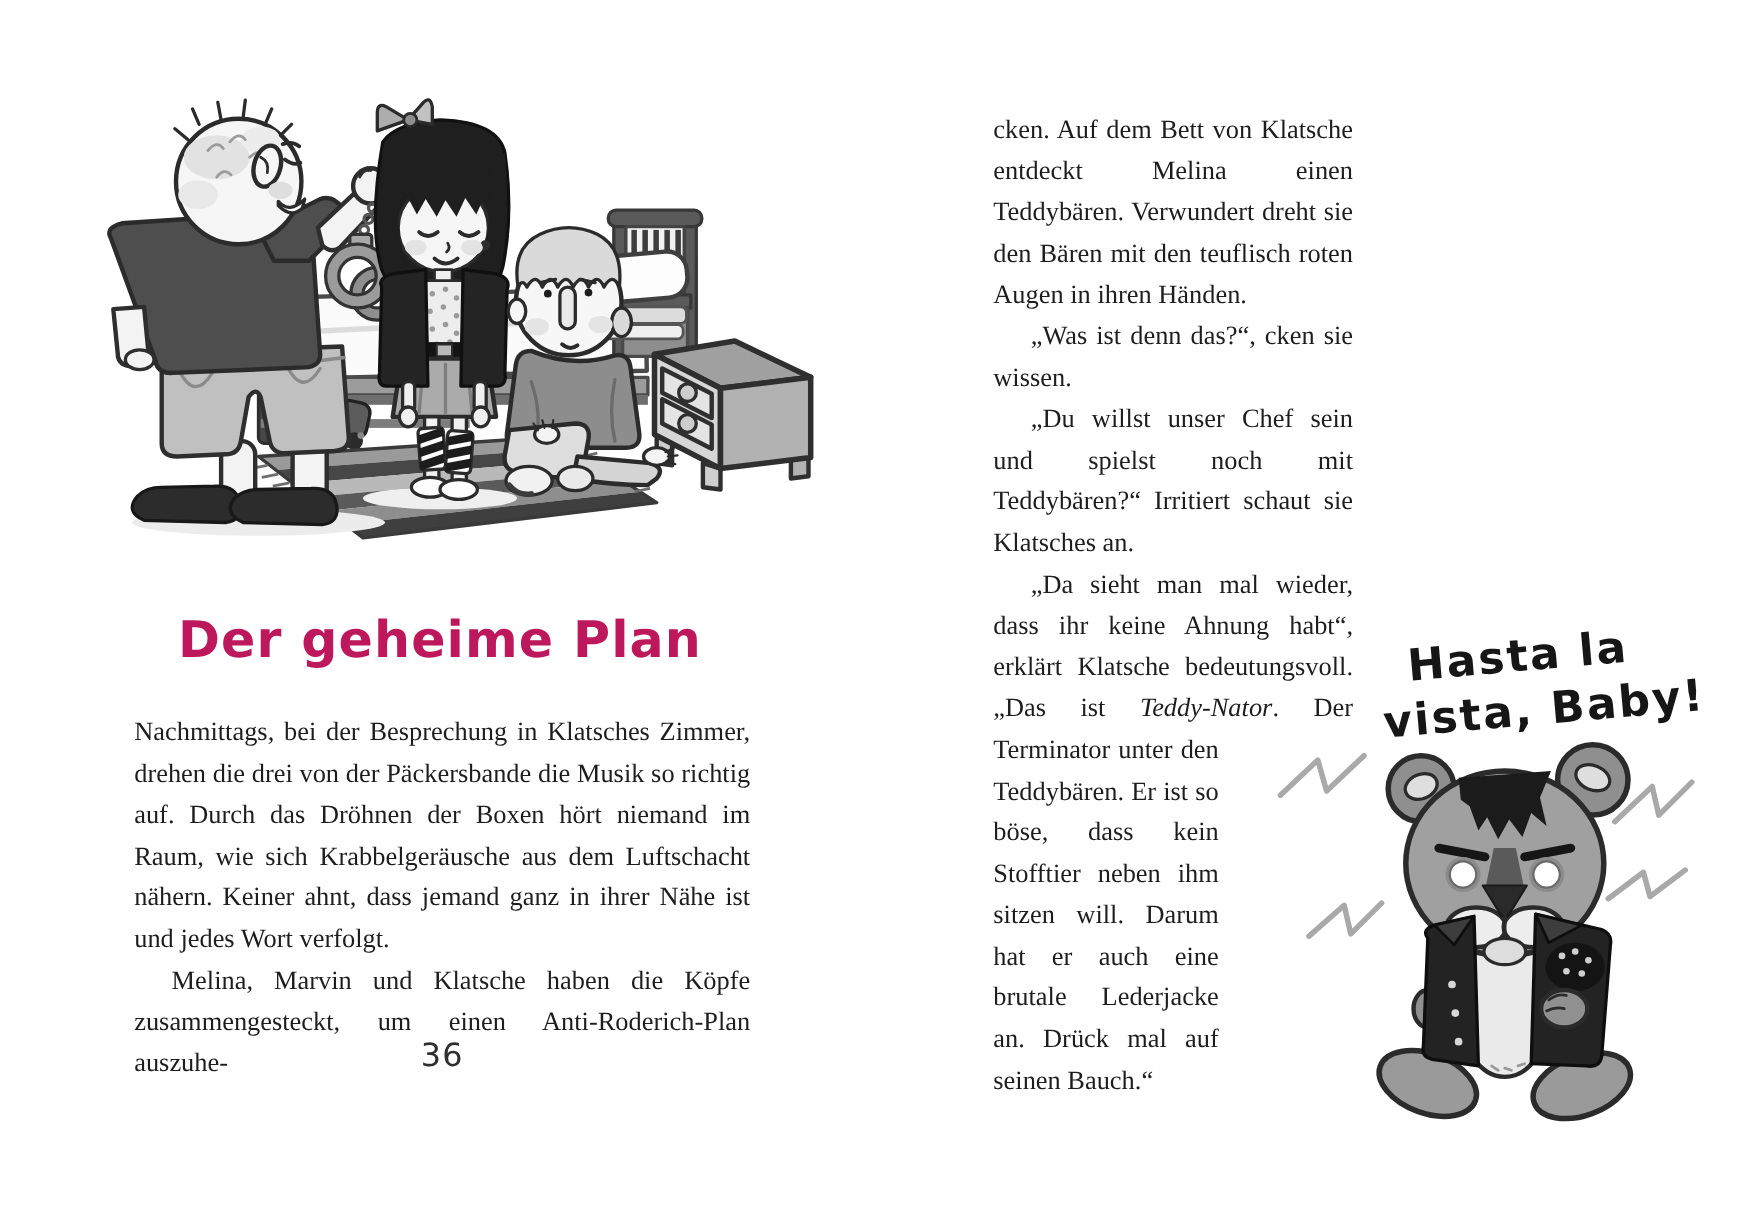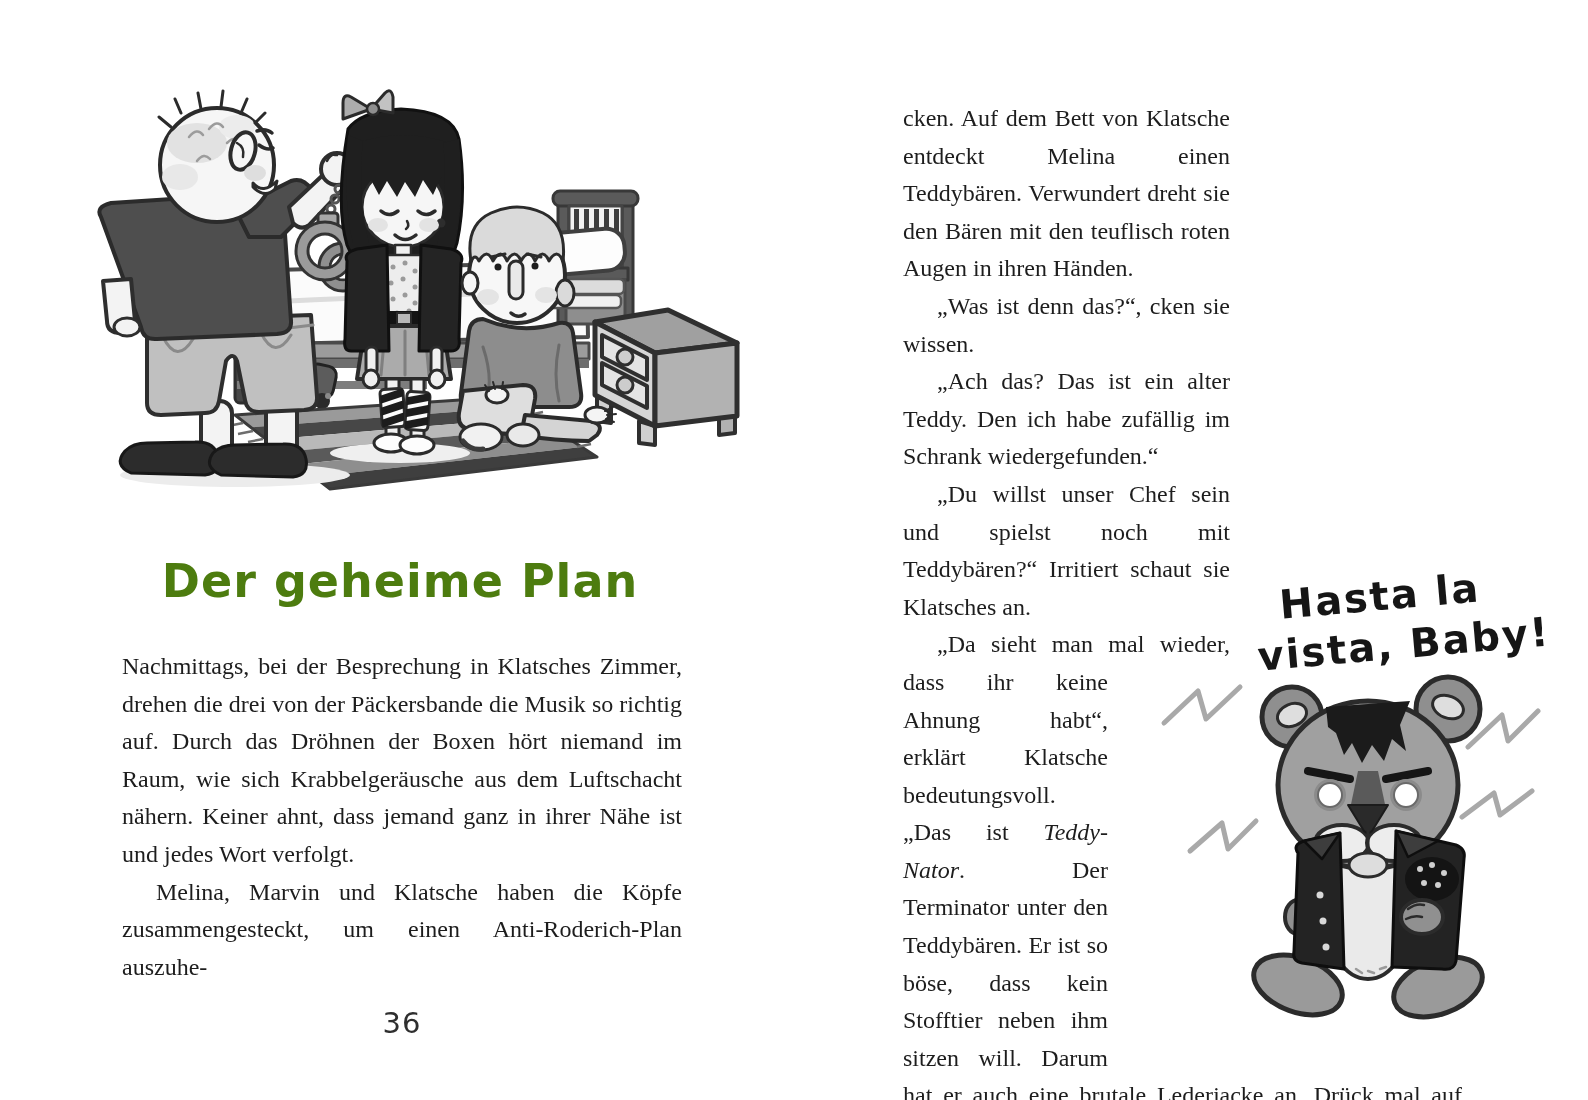--- a/index.html
+++ b/index.html
@@ -4,28 +4,28 @@
 <style>
   html,body{margin:0;padding:0}
   body{width:1588px;height:1100px;background:#ffffff;font-family:"Liberation Serif",serif;color:#1e1e1e;overflow:hidden}
   .spread{position:relative;width:1588px;height:1100px;background:#ffffff}
   .page{position:absolute;top:0;width:794px;height:960px}
   .page.left{left:0}
   .page.right{left:794px}
 
   .illustration-left{position:absolute;left:85px;top:85px;width:655px;height:410px}
   .chapter-title{position:absolute;left:117px;top:554px;width:566px;text-align:center;
-    font-family:"DejaVu Sans",sans-serif;font-weight:700;font-size:46px;letter-spacing:1px;color:#4d7c0f}
+    font-family:"DejaVu Sans",sans-serif;font-weight:700;font-size:46px;letter-spacing:1px;color:#be185d}
   .body-text{font-size:24px;line-height:37.6px;text-align:justify;color:#1d1d1d}
   .left-text{position:absolute;left:122px;top:648px;width:560px}
   .right-text{position:absolute;left:109px;top:100px;width:559px}
   .body-text p{margin:0;padding:0}
   .body-text p.indent{text-indent:34px}
   .body-text em{font-style:italic}
-  .page-number{position:absolute;left:122px;top:1006px;width:560px;text-align:center;
+  .page-number{position:absolute;left:122px;top:942px;width:560px;text-align:center;
     font-family:"DejaVu Sans",sans-serif;font-size:29px;color:#2f2f2f;letter-spacing:1px}
 
   .wrap-spacer-a{float:right;width:232px;height:118px;margin-top:450px}
   .wrap-spacer-b{float:right;clear:right;width:354px;height:380px}
 
   .illustration-bear{position:absolute;left:356px;top:565px;width:395px;height:455px}
   .illustration-left svg,.illustration-bear svg{display:block;width:100%;height:100%}
   .caption-text{font-family:"DejaVu Sans",sans-serif;font-weight:700;letter-spacing:2px;fill:#161616}
 </style>
 </head>
@@ -249,21 +249,20 @@
   </div>
 
   <div class="page right">
 
     <div class="body-text right-text">
       <div class="wrap-spacer-a"></div>
       <div class="wrap-spacer-b"></div>
       <div>
           <p class="para"><span>cken. Auf dem Bett von Klatsche entdeckt Melina einen Teddybären. Verwundert dreht sie den Bären mit den teuflisch roten Augen in ihren Händen.</span></p>
           <p class="para indent"><span>„Was ist denn das?“, cken sie wissen.</span></p>
-          <p class="para indent"><span>„Ach das? Das ist ein alter Teddy. Den ich habe zufällig im Schrank wiedergefunden.“</span></p>
           <p class="para indent"><span>„Du willst unser Chef sein und spielst noch mit Teddybären?“ Irritiert schaut sie Klatsches an.</span></p>
           <p class="para indent"><span>„Da sieht man mal wieder, dass ihr keine Ahnung habt“, erklärt Klatsche bedeutungsvoll. „Das ist </span><em>Teddy-Nator</em><span>. Der Terminator unter den Teddybären. Er ist so böse, dass kein Stofftier neben ihm sitzen will. Darum hat er auch eine brutale Lederjacke an. Drück mal auf seinen Bauch.“</span></p>
         </div>
     </div>
 
     <div class="illustration-bear">
       <svg viewBox="0 0 395 455" xmlns="http://www.w3.org/2000/svg">
         <g>
           <text class="caption-text" x="130" y="46" font-size="40" transform="rotate(-5 220 40)">Hasta la</text>
           <text class="caption-text" x="108" y="96" font-size="40" transform="rotate(-5 220 90)">vista, Baby!</text>

